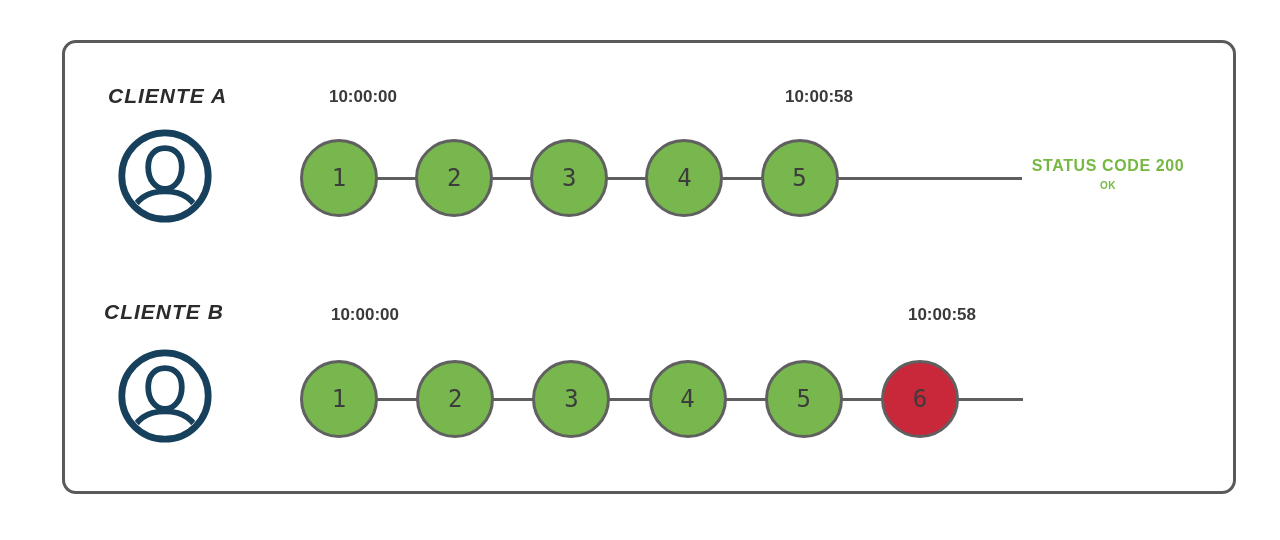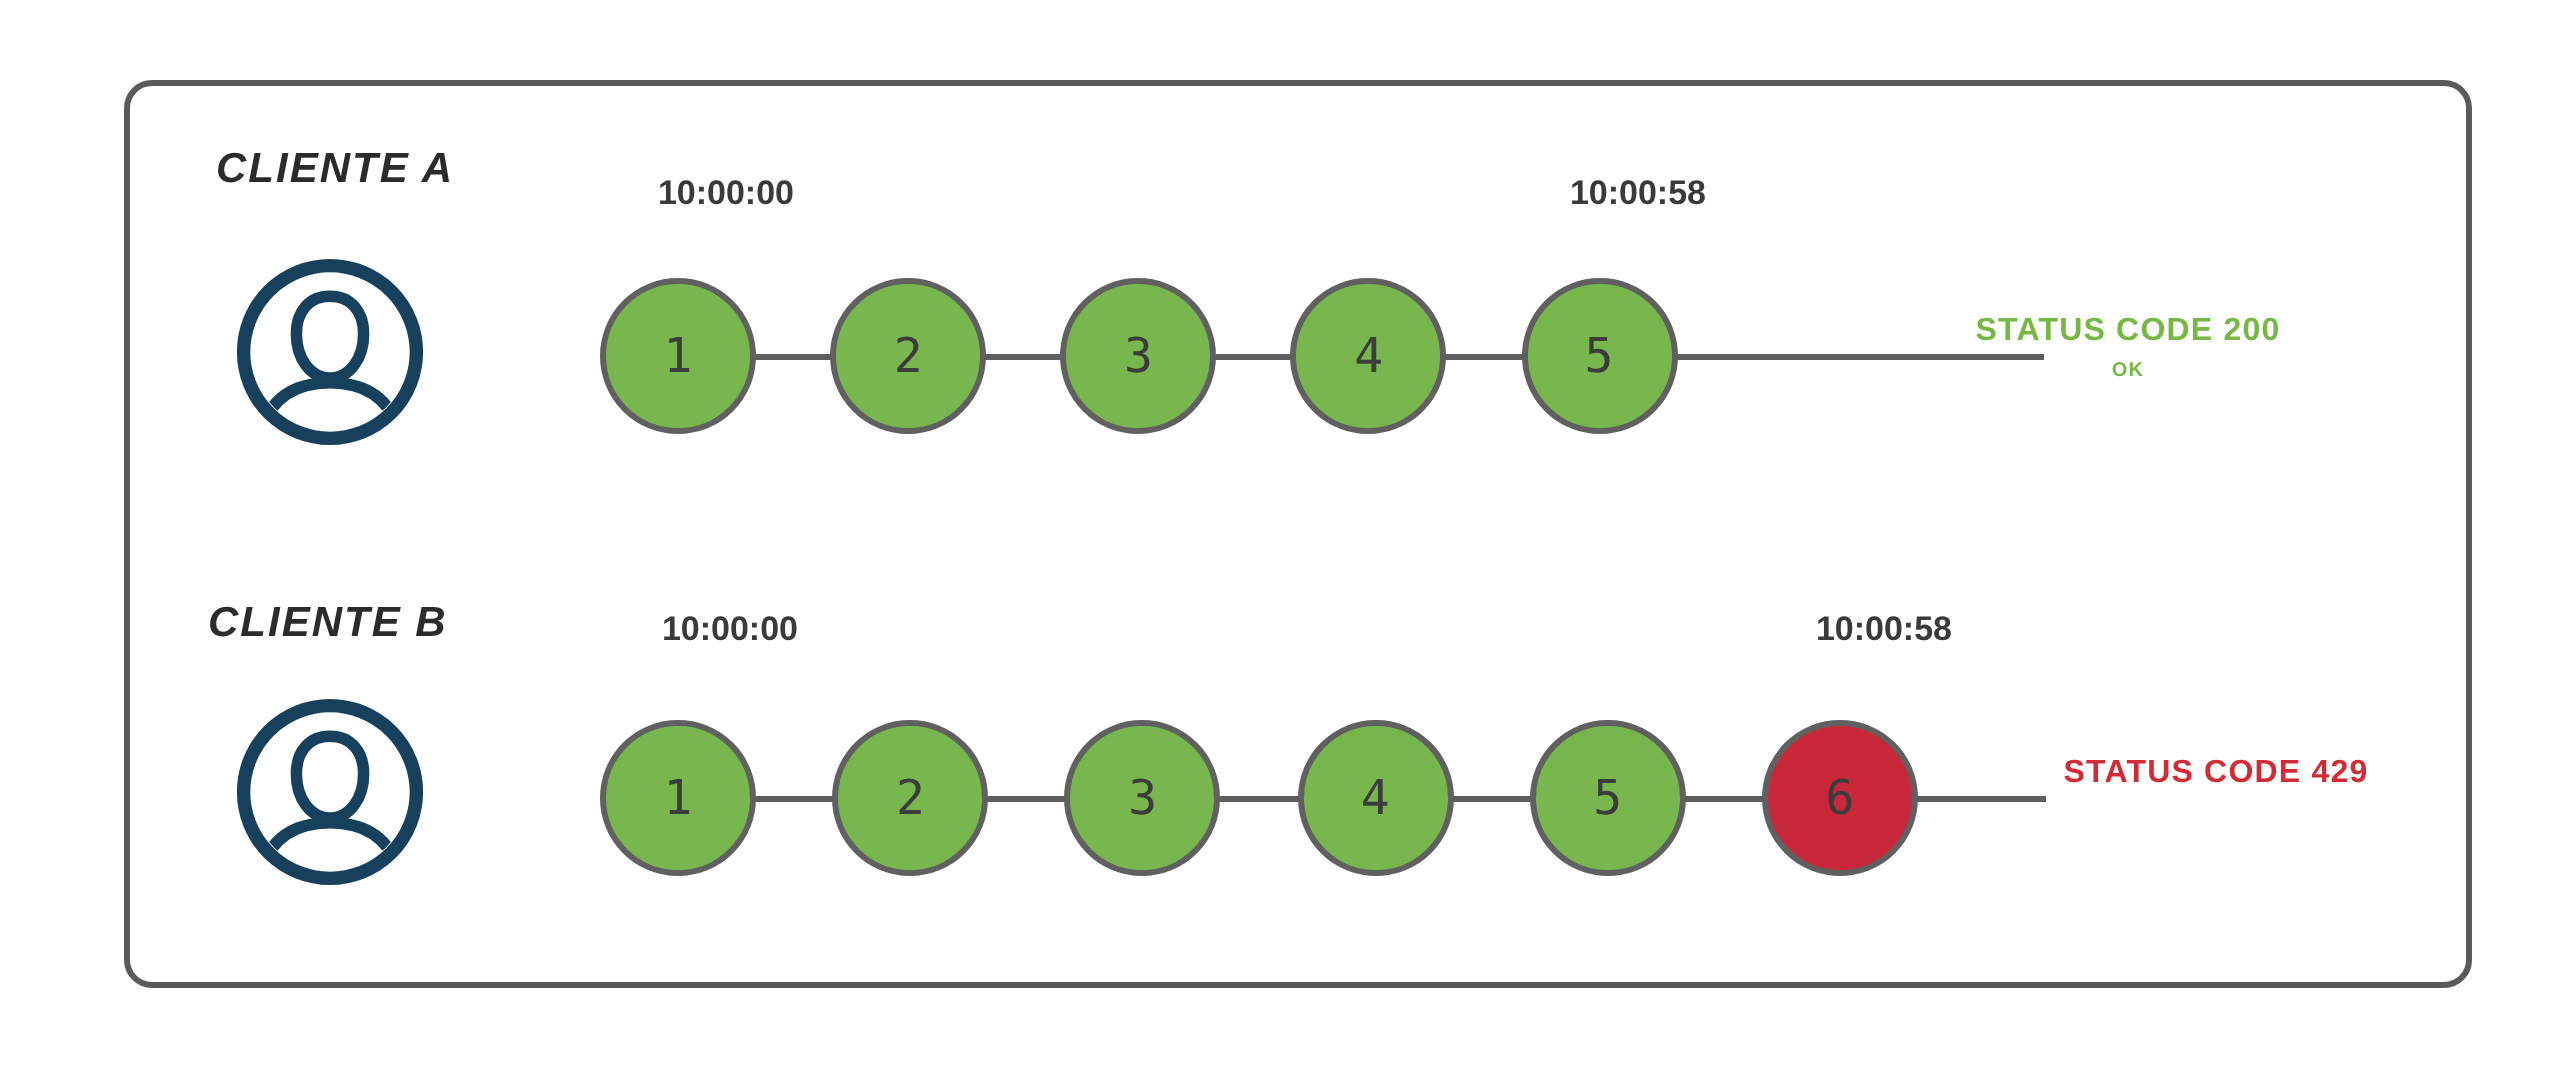--- a/index.html
+++ b/index.html
@@ -23,21 +23,21 @@
   .client-label {
     position: absolute;
     font-family: "Liberation Sans", sans-serif;
     font-weight: bold;
     font-style: italic;
     font-size: 21px;
     letter-spacing: 1px;
     color: var(--client-label, #2b2b2b);
     white-space: nowrap;
   }
-  .client-label.row-a { left: 108px; top: 73px; }
+  .client-label.row-a { left: 108px; top: 84px; }
   .client-label.row-b { left: 104px; top: 300px; text-align: right; }
   .avatar { position: absolute; width: 96px; height: 96px; }
   .avatar.row-a { left: 117px; top: 128px; }
   .avatar.row-b { left: 117px; top: 348px; }
   .timestamp {
     position: absolute;
     width: 110px;
     text-align: right;
     font-weight: bold;
     font-size: 17px;
@@ -73,21 +73,21 @@
   .request-circle.blocked { background: var(--request-blocked, #c8283a); }
   .status-block {
     position: absolute;
     width: 172px;
     text-align: center;
     font-weight: bold;
     letter-spacing: 0.6px;
     line-height: 20px;
     white-space: nowrap;
   }
-  .status-block.row-a { left: 978px; top: 156px; text-align: center; }
+  .status-block.row-a { left: 1022px; top: 156px; text-align: center; }
   .status-block.row-b { left: 1022px; top: 377px; }
   .status-line1 { font-size: 16px; display: block; }
   .status-line2 { font-size: 10px; display: block; }
 </style>
 </head>
 <body>
 
 <div id="stage">
   <div class="box"></div>
 
@@ -145,15 +145,14 @@
       <div class="tl-line" style="left: 339px; top: 397.5px; width: 684px;"></div>
       <div class="request-circle" style="left: 300px; top: 360px;">1</div>
       <div class="request-circle" style="left: 416.2px; top: 360px;">2</div>
       <div class="request-circle" style="left: 532.4px; top: 360px;">3</div>
       <div class="request-circle" style="left: 648.6px; top: 360px;">4</div>
       <div class="request-circle" style="left: 764.8px; top: 360px;">5</div>
       <div class="request-circle blocked" style="left: 881px; top: 360px;">6</div>
     </div>
 
   <div class="status-block row-b" style="color: rgb(210, 43, 53);">
-    <span class="status-line1">STATUS CODE 429</span>
   </div>
 </div>
 
 </body></html>

